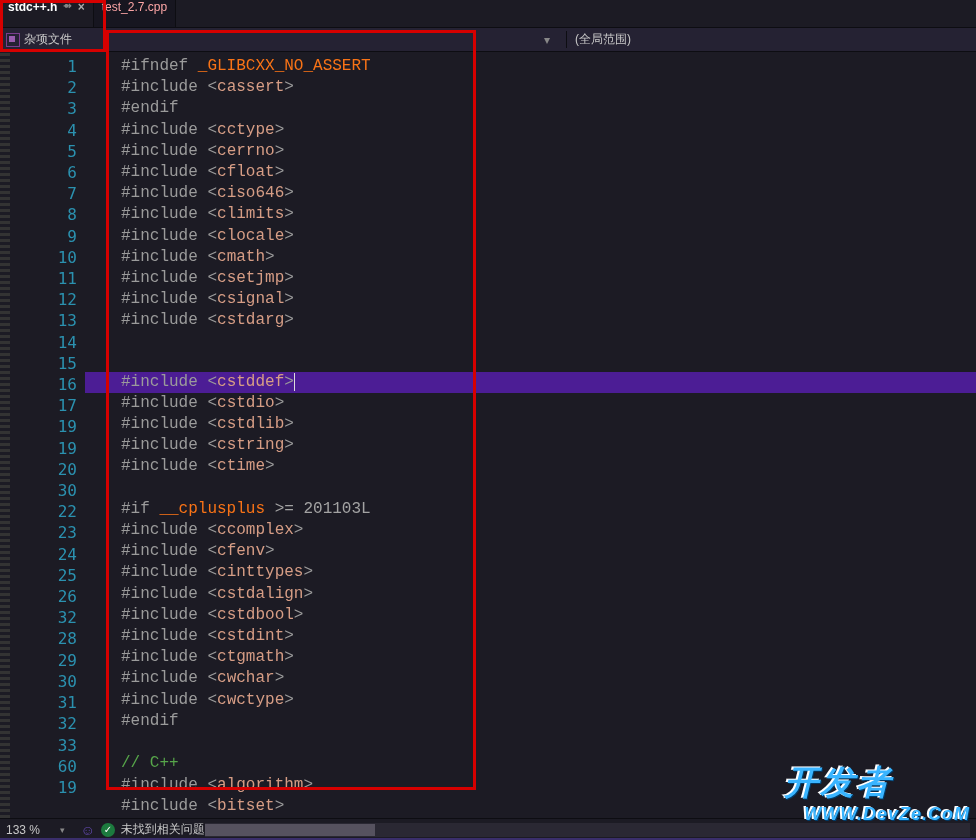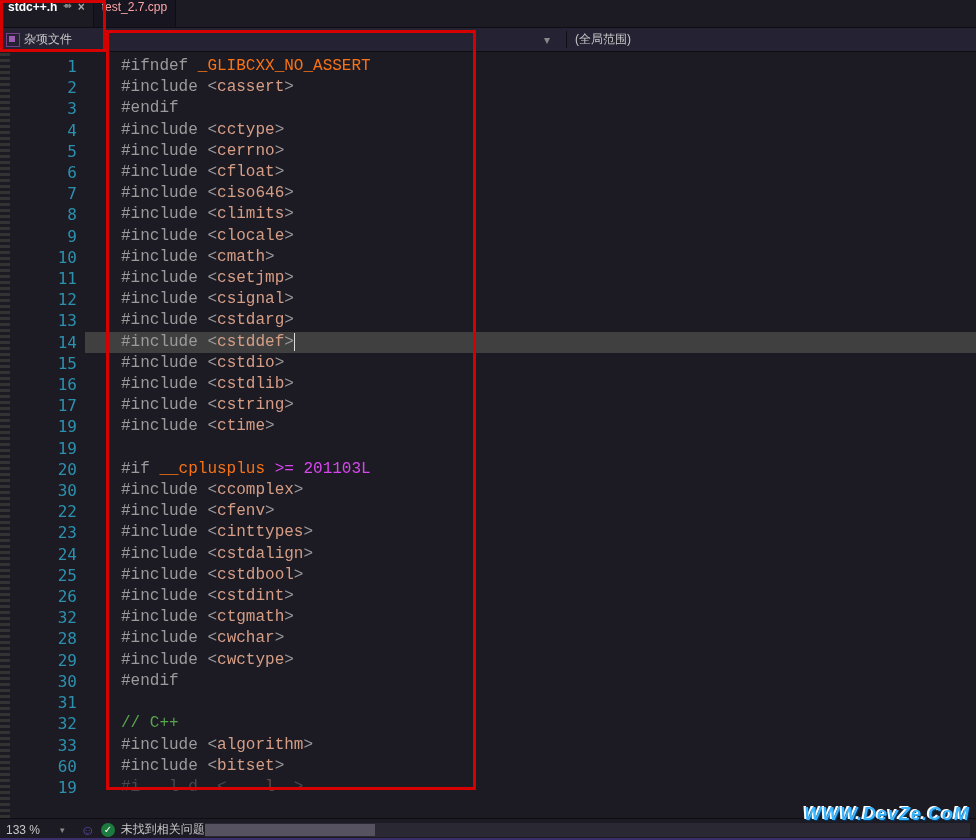--- a/index.html
+++ b/index.html
@@ -68,24 +68,24 @@
   user-select: none;
 }
 .code {
   flex: 1; background: #1c1b24;
   font-family: Consolas, "Courier New", monospace;
   font-size: 16px; line-height: 21.2px;
   padding-top: 4px; padding-left: 0;
   position: relative; white-space: pre;
 }
 .cline { position: relative; padding-left: 36px; }
-.cline.hl { background: #404040; }
+.cline.hl { background: #4c1d95; margin-top: 40px; }
 .cline.hl::after { content:""; position:absolute; right:0; top:0; bottom:0; width:0; }
 .tok-pre { color: #9b9b9b; }
-.tok-sym { color: #d946ef; }
+.tok-sym { color: #a3a3a3; }
 .tok-beige { color: #f97316; }
 .tok-hdr { color: #d69d85; }
 .tok-cmt { color: #57a64a; }
 .cursor { color:#e0e0e0; border-right:1px solid #dcdcdc; }
 .status-bar {
   position: absolute; bottom: 0; left: 0; right: 0; height: 22px;
   background: #1c1b24; border-top: 1px solid #0d0d12;
   display: flex; align-items: center; font-size: 12px;
   color: #c8c8c8;
 }
@@ -199,15 +199,16 @@
   <span>未找到相关问题</span>
   <div class="hscroll-track">
     <div class="hscroll-thumb"></div>
   </div>
 </div>
 
 <div class="annot" style="left:0; top:0; width:106px; height:52px;"></div>
 <div class="annot" style="left:106px; top:30px; width:370px; height:760px;"></div>
 
 <div class="watermark">
+  <span>开发者</span>
   <span class="sub">WWW.DevZe.CoM</span>
 </div>
 <div class="bottom-blue"></div>
 
 </body></html>

